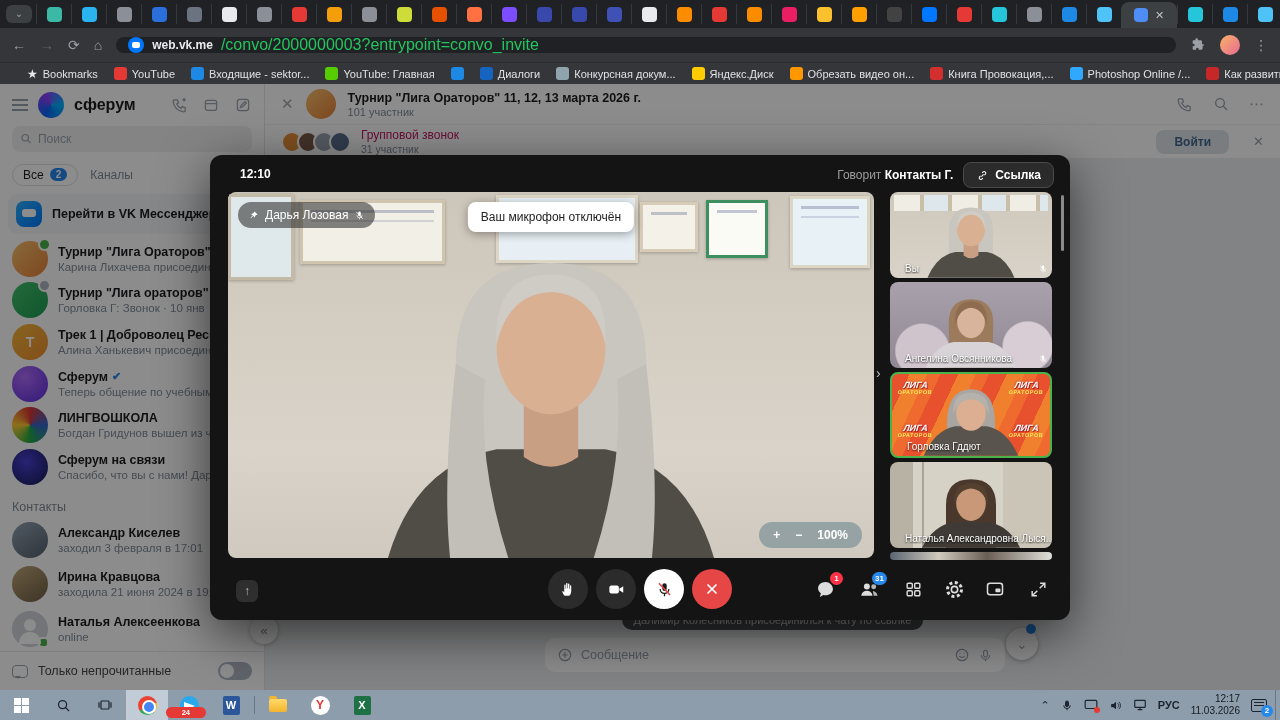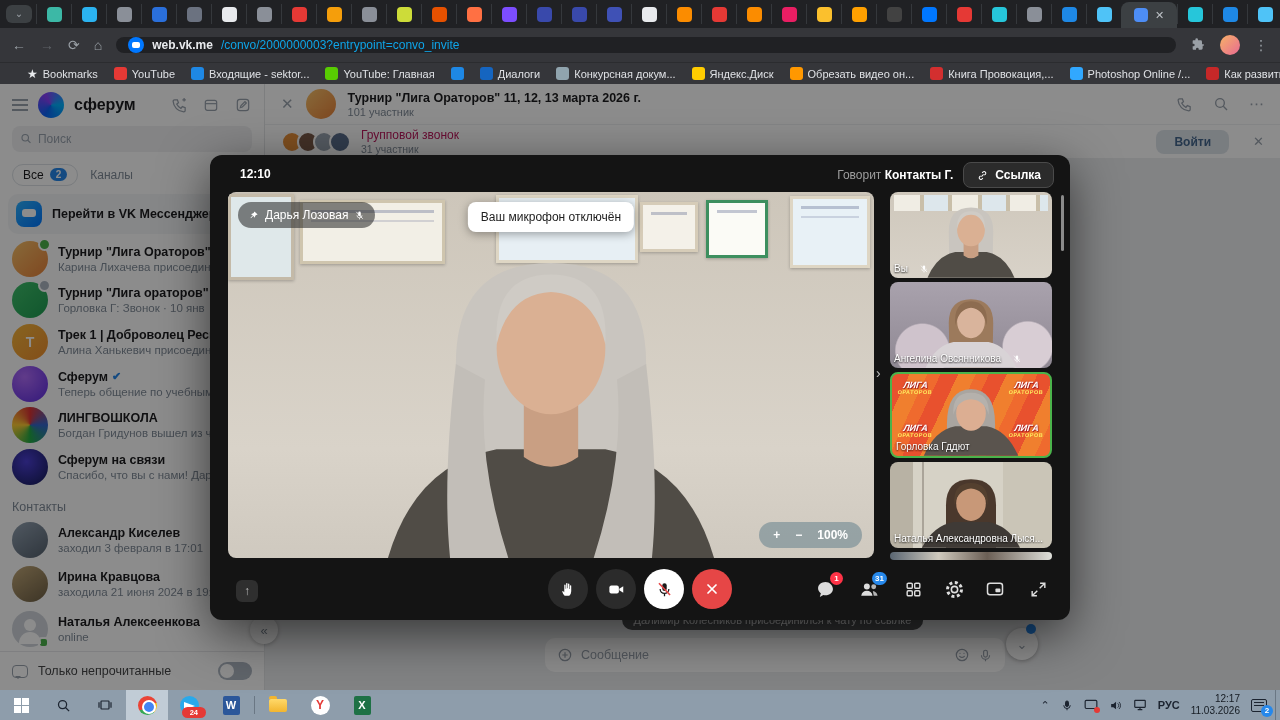--- a/index.html
+++ b/index.html
@@ -18,21 +18,21 @@
   .tab-close{color:#bdc1c6;font-size:11px;line-height:1}
 
   
   .toolbar{position:absolute;top:28px;left:0;right:0;height:34px;background:#35363a;display:flex;align-items:center;padding:0 12px;gap:14px}
   .nav-ic{color:#9aa0a6;font-size:14px;line-height:1}
   .nav-ic.dim{color:#5f6368}
   .urlbar{flex:1;height:16px;background:#202124;border-radius:13px;display:flex;align-items:center;padding:0 12px;gap:8px}
   .site-ic{width:16px;height:16px;border-radius:50%;background:#0077ff;position:relative;flex:0 0 auto}
   .site-ic::after{content:"";position:absolute;left:4px;top:5px;width:8px;height:6px;border-radius:2px;background:#fff}
   .url-host{color:#e8eaed;font-size:12px;font-weight:bold}
-  .url-rest{color:#0ea5e9;font-size:12px}
+  .url-rest{color:#22c55e;font-size:16px}
   .toolbar-right{display:flex;gap:14px;align-items:center}
   .avatar-chip{width:20px;height:20px;border-radius:50%;background:linear-gradient(135deg,#f7b267,#e86a92)}
 
   
   .bookmarks{position:absolute;top:62px;left:0;right:0;height:22px;background:#35363a;border-top:1px solid #2b2c2f;display:flex;align-items:center;padding:0 8px;gap:2px;overflow:hidden}
   .bk{display:flex;align-items:center;gap:5px;padding:0 7px;height:18px;border-radius:4px;flex:0 0 auto}
   .bk-ic{width:13px;height:13px;border-radius:3px;flex:0 0 auto}
   .bk-label{color:#dfe1e5;font-size:11px;white-space:nowrap}
   .bk-star{color:#e8eaed;font-size:12px;line-height:1}
   .bk-spacer{flex:1}
@@ -144,21 +144,21 @@
   .frame i{display:block;margin:7px 8px 0;height:3px;background:rgba(90,100,140,.35)}
   .frame i+i{height:2px;background:rgba(90,100,140,.22)}
   .person-main{position:absolute;left:50%;transform:translateX(-50%);bottom:0;width:440px;height:330px}
   .vid-pill{position:absolute;left:10px;top:10px;height:26px;border-radius:13px;background:rgba(34,34,34,.55);display:flex;align-items:center;gap:6px;padding:0 10px;color:#fff;font-size:12px}
   .tooltip{position:absolute;top:10px;left:50%;transform:translateX(-50%);background:#fff;color:#222;font-size:12px;padding:8px 13px;border-radius:8px;box-shadow:0 2px 10px rgba(0,0,0,.35);white-space:nowrap}
   .zoom-pill{position:absolute;right:12px;bottom:10px;height:26px;border-radius:13px;background:rgba(110,135,145,.6);color:#fff;display:flex;align-items:center;gap:15px;padding:0 14px;font-size:12px;font-weight:bold}
 
   .thumbs{position:absolute;left:680px;top:37px;width:162px}
   .thumb{position:relative;width:162px;height:86px;border-radius:8px;overflow:hidden;margin-bottom:4px}
   .t-active{border:2px solid #4bb34b}
-  .thumb-name{position:absolute;bottom:4px;left:0;right:0;color:#fff;font-size:10px;text-shadow:0 1px 2px rgba(0,0,0,.9);display:flex;align-items:center;justify-content:flex-start;gap:11px;white-space:nowrap;padding:0 4px;overflow:hidden}
+  .thumb-name{position:absolute;bottom:4px;left:11px;right:0;color:#fff;font-size:10px;text-shadow:0 1px 2px rgba(0,0,0,.9);display:flex;align-items:center;justify-content:space-between;gap:11px;white-space:nowrap;padding:0 4px;overflow:hidden}
   .thumb svg.person{position:absolute;left:50%;transform:translateX(-50%);bottom:0;width:150px;height:80px}
   .tb1{background:linear-gradient(#cfc8bc,#d8d2c8)}
   .tb1 .mini-frames{position:absolute;top:3px;left:4px;right:4px;height:16px;background:repeating-linear-gradient(90deg,#f0ede4 0 26px,#c9bfa9 26px 30px,#dde7ec 30px 54px,#c9bfa9 54px 58px)}
   .tb2{background:radial-gradient(circle at 20% 80%,#cfc3cc 0 18%,transparent 19%),radial-gradient(circle at 85% 75%,#d8cdd4 0 16%,transparent 17%),linear-gradient(#a9a2ad,#8f8893)}
   .tb3{background:repeating-linear-gradient(115deg,#e8512e 0 16px,#f07f2e 16px 32px,#ef6a2e 32px 44px)}
   .tb4{background:linear-gradient(90deg,#b8b2a4 0 14%,#d6d2c6 14% 70%,#cac5b7 70%);}
   .tb4::before{content:"";position:absolute;left:20%;top:0;width:2px;height:100%;background:rgba(90,80,70,.35)}
   .tb5{width:162px;height:8px;border-radius:4px;background:linear-gradient(90deg,#5a6672,#cfc9bd 30%,#6b5f55 60%,#dfe0da)}
   .liga{position:absolute;text-align:center;line-height:1;transform:skewX(-6deg)}
   .liga .l1{font-size:9px;font-weight:bold;font-style:italic;color:#fff;text-shadow:1px 1px 0 #a22,0 0 2px #a22;display:block}
@@ -184,21 +184,21 @@
   .taskbar{position:absolute;left:0;right:0;bottom:0;height:30px;background:#8e9dab;display:flex;align-items:stretch}
   .tb-btn{width:42px;display:flex;align-items:center;justify-content:center;flex:0 0 auto;position:relative}
   .tb-active{background:rgba(235,243,250,.55)}
   .win-logo{width:15px;height:15px;display:grid;grid-template-columns:7px 7px;grid-template-rows:7px 7px;gap:1px}
   .win-logo span{background:#fff}
   .tb-sep{width:1px;background:rgba(40,50,60,.35);margin:6px 2px}
   .chrome-ic{width:19px;height:19px;border-radius:50%;background:conic-gradient(from -45deg,#ea4335 0 33%,#fbbc05 0 50%,#34a853 0 78%,#ea4335 0);position:relative}
   .chrome-ic::after{content:"";position:absolute;left:4.5px;top:4.5px;width:10px;height:10px;border-radius:50%;background:#4285f4;border:2px solid #fff}
   .tg-ic{width:19px;height:19px;border-radius:50%;background:#29a9eb;position:relative}
   .tg-ic::after{content:"";position:absolute;left:4px;top:6px;width:0;height:0;border-left:11px solid #fff;border-top:4px solid transparent;border-bottom:4px solid transparent}
-  .app-badge{position:absolute;right:4px;bottom:2px;min-width:12px;height:11px;border-radius:6px;background:#e53935;color:#fff;font-size:7.5px;font-weight:bold;display:flex;align-items:center;justify-content:center;padding:0 8px}
+  .app-badge{position:absolute;right:4px;bottom:2px;min-width:12px;height:11px;border-radius:6px;background:#e53935;color:#fff;font-size:7.5px;font-weight:bold;display:flex;align-items:center;justify-content:center;padding:0 16px}
   .word-ic{width:17px;height:19px;background:#2b579a;border-radius:2px;color:#fff;font-size:11px;font-weight:bold;display:flex;align-items:center;justify-content:center}
   .excel-ic{width:17px;height:19px;background:#1e7145;border-radius:2px;color:#fff;font-size:11px;font-weight:bold;display:flex;align-items:center;justify-content:center}
   .fold-ic{width:18px;height:13px;background:linear-gradient(#ffd96a,#f2b52f);border-radius:2px;position:relative}
   .fold-ic::before{content:"";position:absolute;top:-3px;left:0;width:8px;height:3px;background:#f2b52f;border-radius:2px 2px 0 0}
   .ya-ic{width:19px;height:19px;border-radius:50%;background:#fff;color:#e53935;font-weight:bold;font-size:12px;display:flex;align-items:center;justify-content:center}
   .tray{margin-left:auto;display:flex;align-items:center;gap:11px;padding:0 8px;color:#1c2430}
   .tray-ic{font-size:11px;line-height:1;position:relative;display:flex;align-items:center;justify-content:center}
   .clock{text-align:right;font-size:10px;line-height:1.25;color:#151b22}
   .notif-ic{width:16px;height:13px;border:1.5px solid #1c2430;border-radius:2px;position:relative;background:transparent}
   .notif-ic i{position:absolute;left:2px;top:2px;right:2px;height:1.5px;background:#1c2430}

